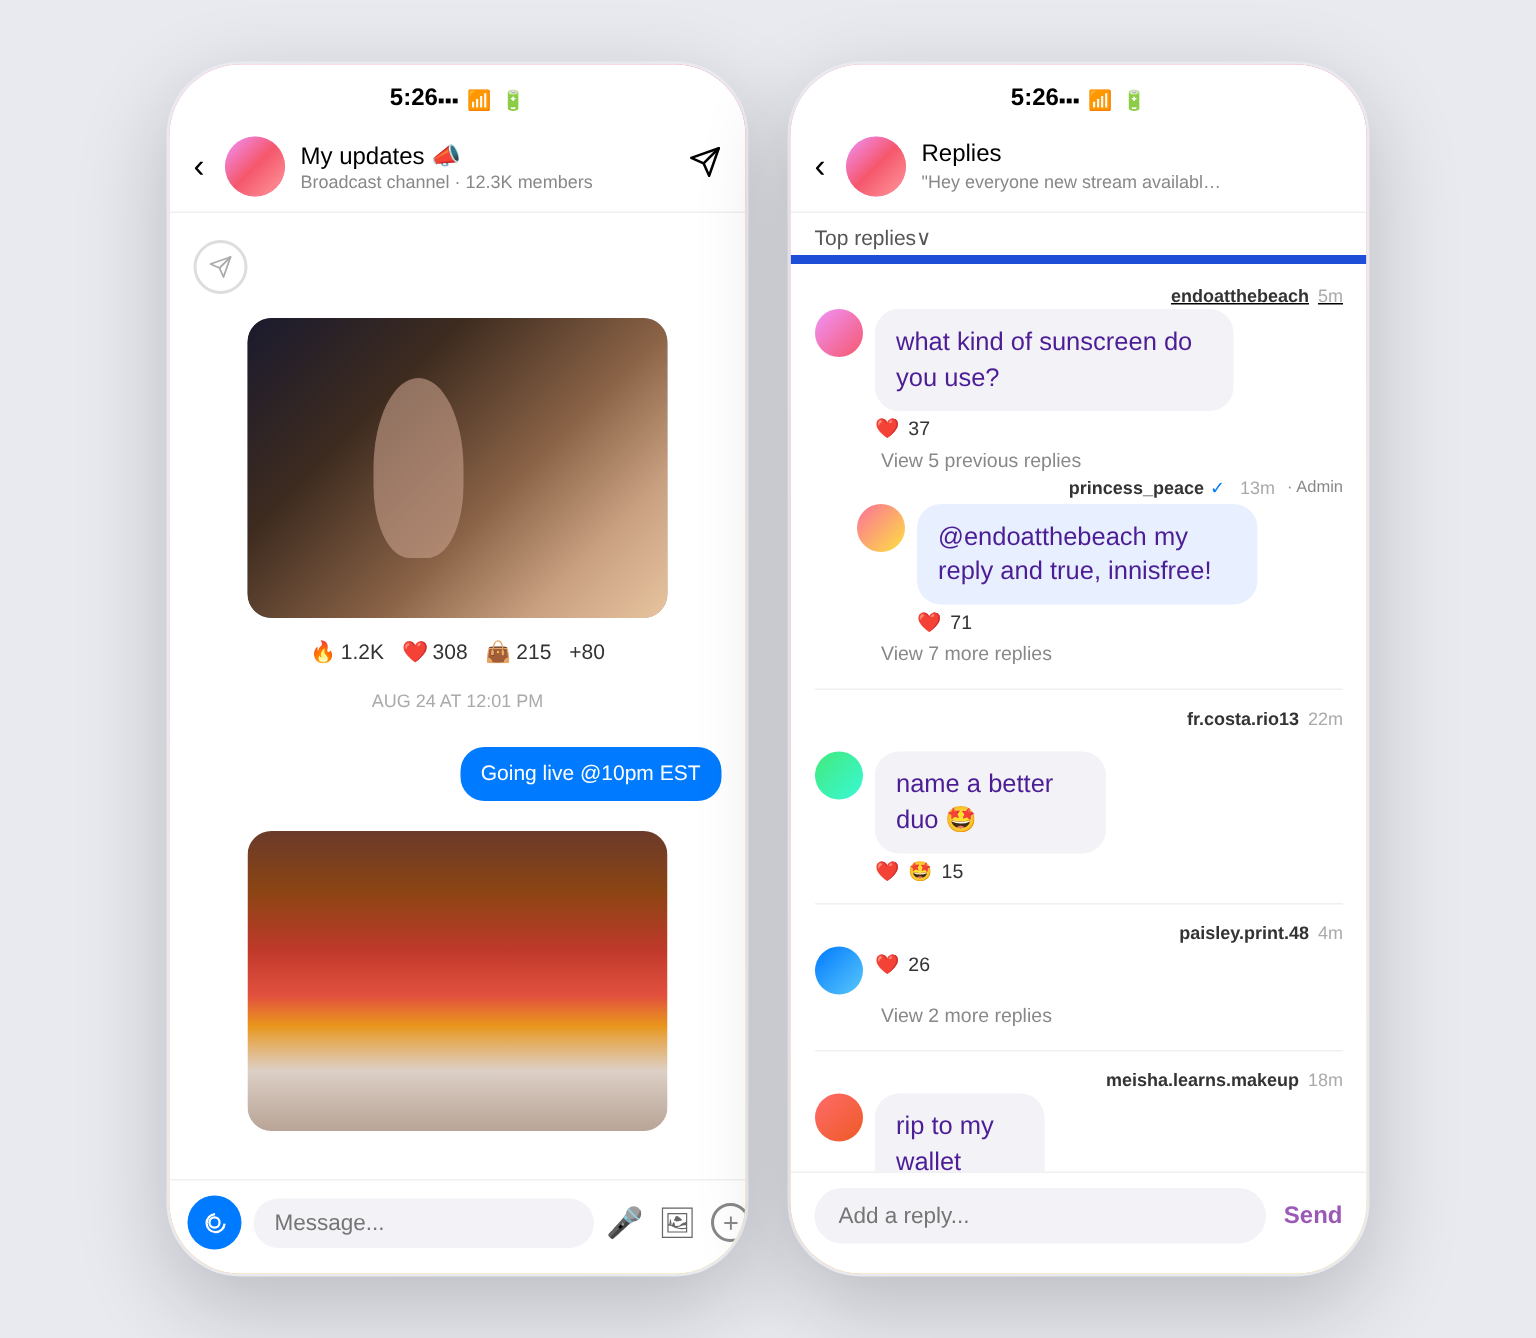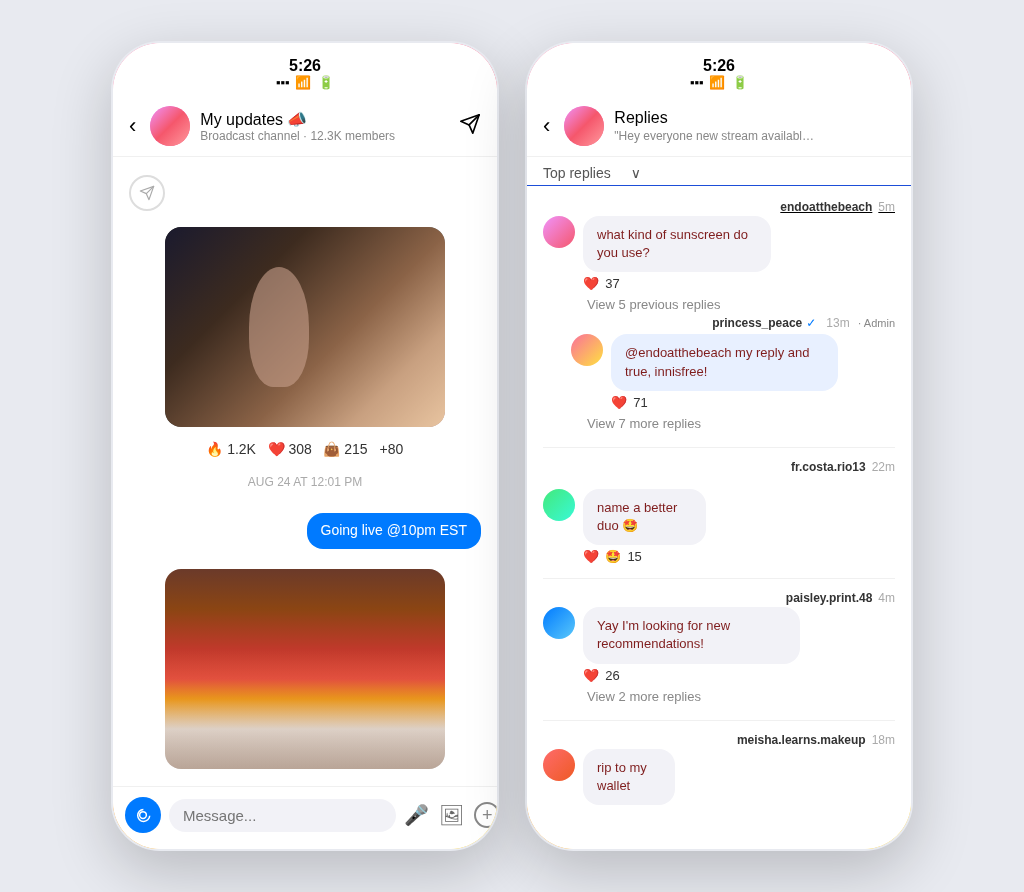--- a/index.html
+++ b/index.html
@@ -47,21 +47,20 @@
       flex-direction: column;
     }
     
     .status-bar {
       display: flex;
       justify-content: center;
       align-items: center;
       padding: 14px 28px 8px;
       font-size: 15px;
       font-weight: 600;
-      flex-direction: column;
     }
     .status-time { font-weight: 700; font-size: 16px; }
     .status-icons { display: flex; align-items: center; gap: 6px; font-size: 13px; }
     
     .chat-header {
       display: flex;
       align-items: center;
       padding: 8px 16px 10px;
       border-bottom: 1px solid #f0f0f0;
       gap: 10px;
@@ -182,24 +181,24 @@
       outline: none;
     }
     .input-icons { display: flex; align-items: center; gap: 10px; color: #666; font-size: 20px; }
     
     .replies-header-sub {
       font-size: 12px; color: #888; margin-top: 2px;
       white-space: nowrap; overflow: hidden; text-overflow: ellipsis;
       max-width: 200px;
     }
     .top-replies-bar {
-      display: flex; align-items: center; gap: 20px;
+      display: flex; align-items: center; gap: 0;
       padding: 8px 16px 4px;
       font-size: 14px; color: #555; font-weight: 500;
-      border-bottom: 1px solid #1d4ed8;
+      border-bottom: 6px solid #1d4ed8;
     }
     .replies-body {
       flex: 1; overflow-y: auto; padding: 8px 0;
     }
     .reply-thread {
       padding: 6px 16px;
     }
     .reply-username { font-size: 12px; font-weight: 600; color: #333; }
     .reply-time { font-size: 12px; color: #aaa; margin-left: 6px; }
     .reply-admin-badge {
@@ -215,22 +214,22 @@
     }
     .reply-avatar.orange { background: linear-gradient(135deg, #f093fb, #f5576c); }
     .reply-avatar.teal { background: linear-gradient(135deg, #43e97b, #38f9d7); }
     .reply-avatar.pink { background: linear-gradient(135deg, #fa709a, #fee140); }
     .reply-avatar.blue { background: linear-gradient(135deg, #007AFF, #5ac8fa); }
     .reply-avatar.red { background: linear-gradient(135deg, #ff6b6b, #ee5a24); }
     .reply-bubble {
       background: #f2f2f7;
       border-radius: 16px;
       padding: 10px 14px;
-      font-size: 13px;
-      color: #7f1d1d;
+      font-size: 17px;
+      color: #4c1d95;
       max-width: 80%;
       line-height: 1.4;
     }
     .reply-bubble.admin-blue {
       background: #e8f0ff;
     }
     .reply-reactions {
       display: flex; align-items: center; gap: 6px;
       margin-top: 4px; font-size: 13px; color: #333;
     }
@@ -452,21 +451,20 @@
         <div class="divider"></div>
 
         <div class="reply-thread">
           <div style="display:flex;justify-content:flex-end;margin-bottom:2px;">
             <span class="reply-username">paisley.print.48</span>
             <span class="reply-time">4m</span>
           </div>
           <div class="reply-row">
             <div class="reply-avatar blue"></div>
             <div>
-              <div class="reply-bubble">Yay I'm looking for new recommendations!</div>
               <div class="reply-reactions">
                   <span>❤️</span>
                   <span>26</span>
                 </div>
             </div>
           </div>
           <div class="view-more-replies">View 2 more replies</div>
         </div>
 
         <div class="divider"></div>
@@ -480,15 +478,19 @@
             <div class="reply-avatar red"></div>
             <div>
               <div class="reply-bubble">rip to my wallet</div>
 
             </div>
           </div>
         </div>
 
       </div>
 
+      <div class="reply-input-bar">
+        <input class="reply-input" readonly="" placeholder="Add a reply..." style="">
+        <span class="send-btn">Send</span>
+      </div>
     </div>
   </div>
 </div>
 
 </body></html>

